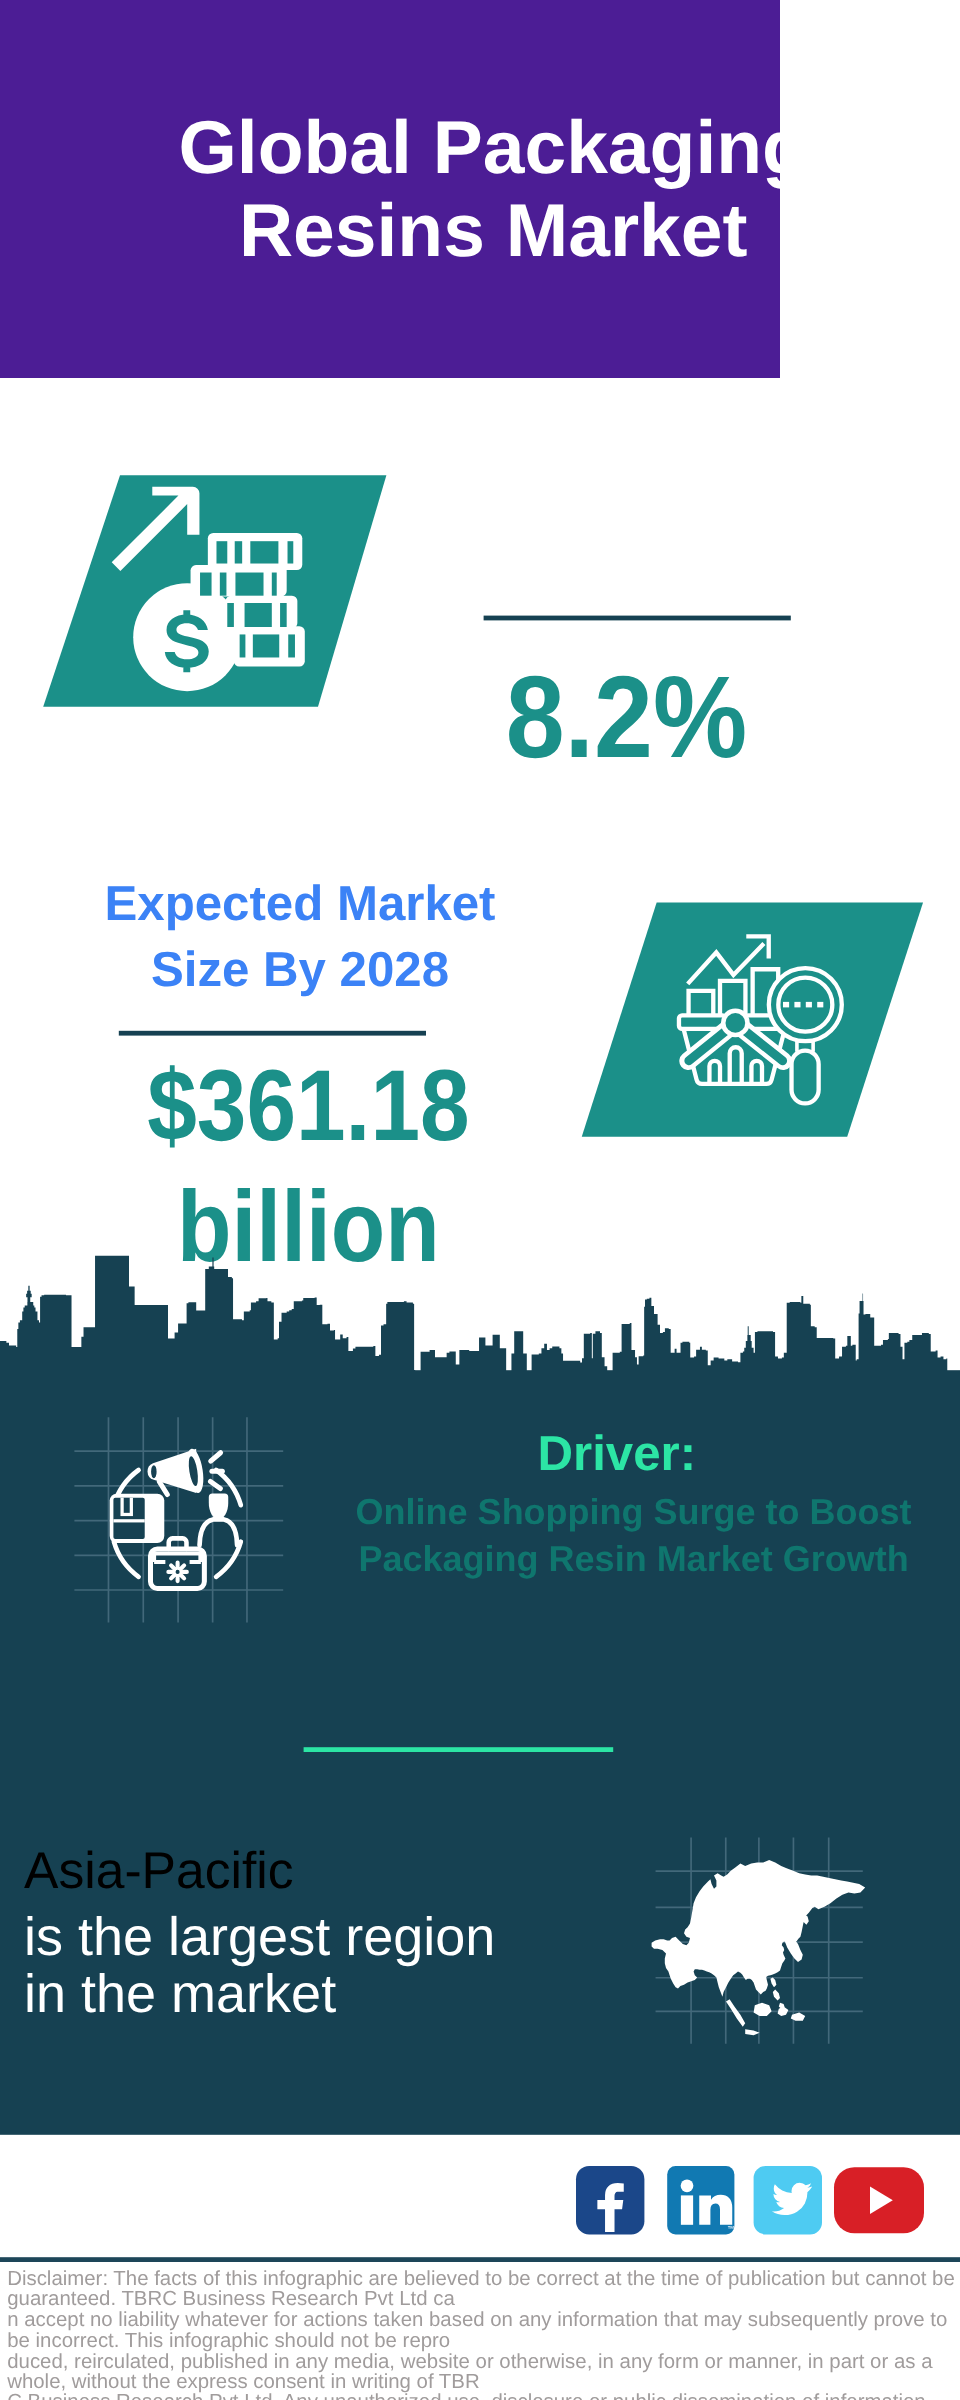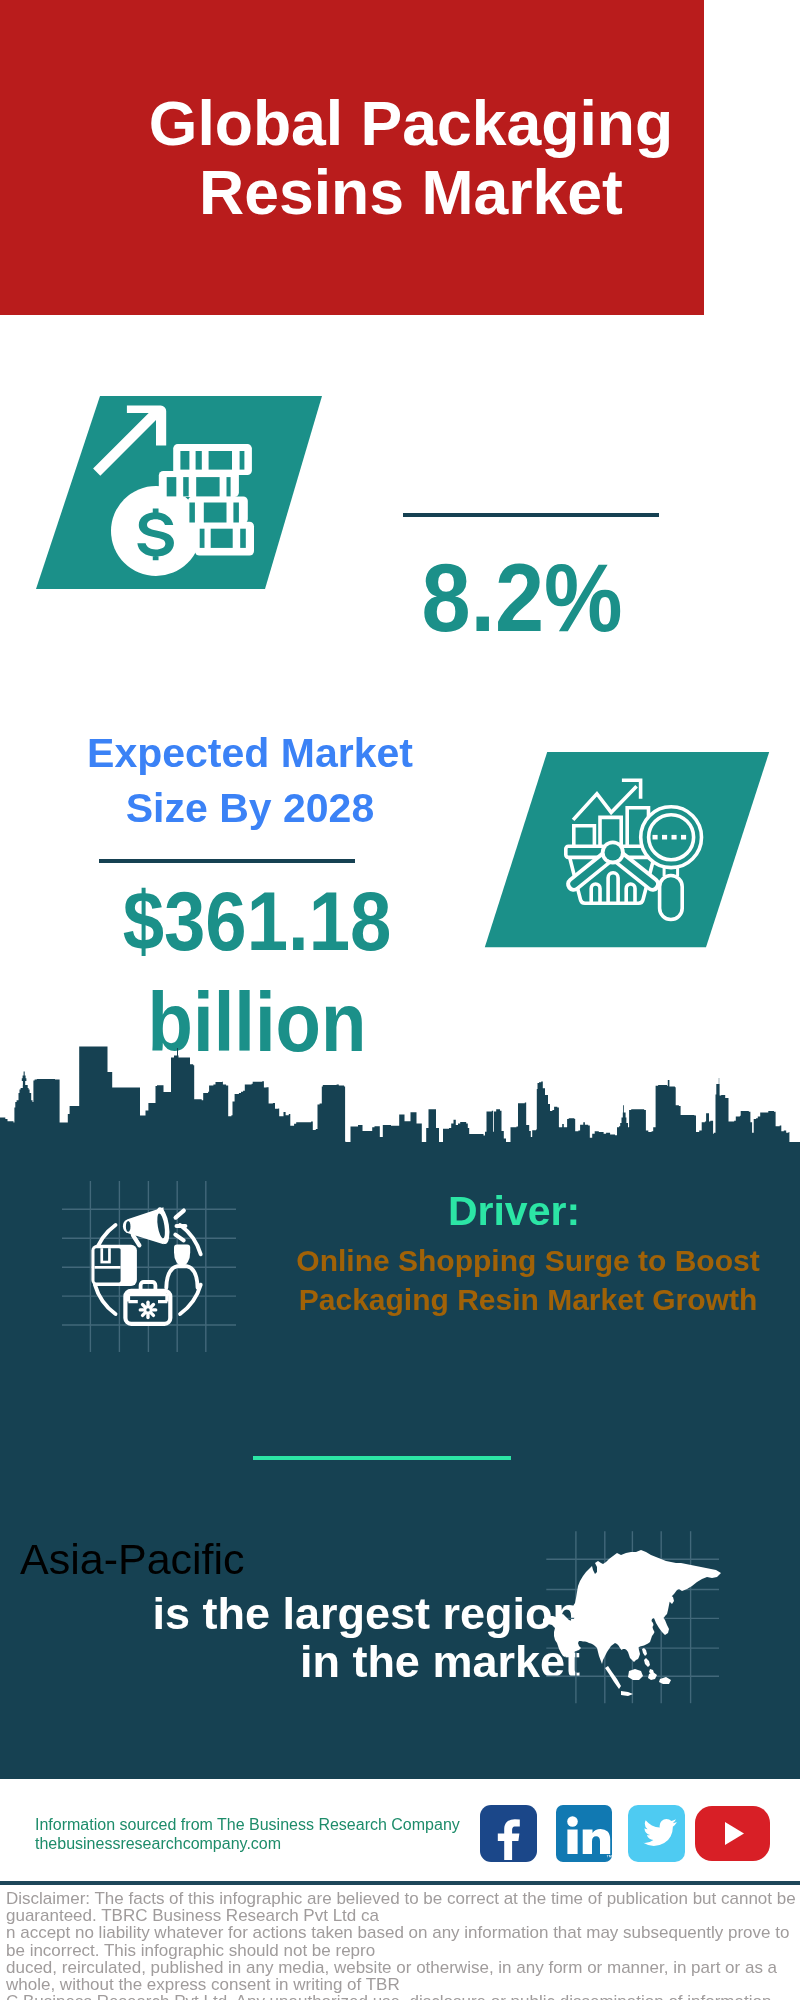--- a/index.html
+++ b/index.html
@@ -1,20 +1,20 @@
 <!DOCTYPE html>
 <html><head>
 <meta charset="utf-8">
 <style>
   html,body{margin:0;padding:0;background:#fff;}
   body{width:800px;height:2000px;font-family:"Liberation Sans",sans-serif;-webkit-font-smoothing:antialiased;}
   .page{position:relative;width:800px;height:2000px;overflow:hidden;background:#fff;}
 
   
-  .hdr{position:absolute;left:0;top:0;width:704px;height:315px;background:#b91c1c;}
+  .hdr{position:absolute;left:0;top:0;width:650px;height:315px;background:#4c1d95;}
   .hdr-title{position:absolute;left:11px;top:89px;width:800px;text-align:center;color:#fff;
     font-size:62.5px;font-weight:bold;line-height:69px;white-space:pre-line;}
 
   
   .tile1{position:absolute;left:25px;top:385px;width:310px;height:215px;}
   .s1-title{position:absolute;left:330px;top:381px;width:420px;text-align:center;color:#164152;
      font-size:41px;font-weight:bold;line-height:56px;white-space:pre-line;}
   .rule1{position:absolute;left:403px;top:513px;width:256px;height:4px;background:#164152;}
   .s1-val{position:absolute;left:312px;top:549px;width:420px;text-align:center;color:#1b9089;
      font-size:97px;font-weight:bold;line-height:97px;transform:scaleX(0.91);transform-origin:50% 50%;}
@@ -26,25 +26,25 @@
   .s2-val{position:absolute;left:37px;top:871px;width:440px;text-align:center;color:#1b9089;font-size:84px;font-weight:bold;line-height:101px;white-space:pre-line;transform:scaleX(0.885);transform-origin:50% 50%;}
   .tile2{position:absolute;left:470px;top:740px;width:312px;height:215px;}
 
   
   .dark{position:absolute;left:0;top:1042px;width:800px;height:738px;}
   .darkbg{position:absolute;left:0;top:100px;width:800px;height:638px;background:#164152;}
   .skyline{position:absolute;left:0;top:0;width:800px;height:103px;}
 
   .drv-icon{position:absolute;left:58px;top:1175px;width:186px;height:182px;}
   .drv-title{position:absolute;left:264px;top:1189px;width:500px;text-align:center;color:#2ce5a5;font-size:41px;font-weight:bold;line-height:44px;}
-  .drv-text{position:absolute;left:278px;top:1241px;width:500px;text-align:center;color:#a16207;font-size:30px;font-weight:bold;line-height:39px;white-space:pre-line;}
+  .drv-text{position:absolute;left:278px;top:1241px;width:500px;text-align:center;color:#0f766e;font-size:30px;font-weight:bold;line-height:39px;white-space:pre-line;}
   .rule3{position:absolute;left:253px;top:1456px;width:258px;height:4px;background:#2ce5a5;}
 
   .ap-title{position:absolute;left:20px;top:1536px;width:560px;text-align:left;color:#000000;font-size:43px;font-weight:normal;line-height:46px;}
-  .ap-text{position:absolute;left:20px;top:1590px;width:560px;text-align:right;color:#fff;font-size:45px;font-weight:bold;line-height:48px;white-space:pre-line;}
+  .ap-text{position:absolute;left:20px;top:1590px;width:560px;text-align:left;color:#fff;font-size:45px;font-weight:normal;line-height:48px;white-space:pre-line;}
   .ap-map{position:absolute;left:533px;top:1508px;width:192px;height:200px;}
 
   
   .foot{position:absolute;left:0;top:1779px;width:800px;height:221px;background:#fff;}
   .foot-text{position:absolute;left:35px;top:1815px;color:#1d8c6a;font-size:16px;line-height:19px;white-space:pre-line;}
   .socials{position:absolute;left:0;top:0;width:800px;height:2000px;pointer-events:none;}
   .sico{position:absolute;display:block;overflow:hidden;}
   .rule-foot{position:absolute;left:0;top:1881px;width:800px;height:4px;background:#1d4659;}
   .disc{position:absolute;left:6px;top:1890px;width:794px;color:#a09c9c;font-size:17px;line-height:17.2px;white-space:pre-line;}
 </style>
@@ -232,22 +232,20 @@
           <line x1="13.3" y1="81.5" x2="186.0" y2="81.5"></line>
           <line x1="13.3" y1="110.4" x2="186.0" y2="110.4"></line>
           <line x1="13.3" y1="140.1" x2="186.0" y2="140.1"></line>
           <line x1="13.3" y1="168.2" x2="186.0" y2="168.2"></line>
         </g>
         <path d="M57,60 L59,58 L60,62 L62,66 L64,64 L64,59 L62,55 L65,53 L68,55 L70,56 L73,54 L76,51 L80,48 L84,45 L88,47 L93,45 L98,44 L103,44 L108,42 L113,44 L118,47 L123,49 L128,51 L133,53 L138,54 L143,55 L148,55 L153,56 L158,57 L163,58 L168,59 L173,60 L178,61 L183,62 L188,65 L184,69 L179,70 L174,69 L169,71 L164,74 L159,78 L154,81 L149,83 L146,81 L144,82 L141,86 L139,88 L137,92 L136,97 L135,102 L134,106 L132.5,107.5 L131,109.5 L129,111 L127,112 L126,113 L124,112 L122,111 L120.5,110 L119,111 L118.5,113 L120,115 L120.5,117 L119.5,119 L120,121 L121.5,124 L120.5,126 L119,128 L118,131 L117,134 L115,135.5 L113,136.5 L111,137.5 L109,138 L107,138.5 L105.5,139.5 L106,142 L107,146 L106,149 L105,151 L103,152 L101,154 L99,152 L97,150 L96,147 L95,144 L93.5,142 L92,141 L90,141 L88.5,142 L87,140 L85.5,137.5 L84,136 L82,135 L80,136.5 L78,138 L76,141 L74,144 L72,148 L70,152 L69,156 L67.5,152 L66,148 L65,144 L64,140 L62,138 L60,136.5 L58,135.5 L56,135 L54,134 L52,133.5 L50,133.5 L48,133 L46,133 L45,135 L46,138 L48,140 L46,142 L43,143 L40,144 L37,146 L34,147 L32,149 L30,148 L28,145 L26,141 L25,138 L24,135 L22,132 L21,128 L21,124 L22,120 L19,117 L15,116 L12,116 L10,114 L10,111 L13,109 L17,108 L20,108 L23,109 L25,109 L27,107 L30,106 L33,109 L36,112 L39,113 L41,111 L42,107 L39,106 L37,103 L38,100 L40,98 L42,95 L43,90 L44,84 L45,78 L47,73 L50,68 L53,64 Z M123,102 L126,104 L129,108 L132,112 L134,117 L136,121 L135,125 L132,127 L129,124 L126,120 L123,115 L121,110 L120,105 Z M137,87 L140,89 L141,93 L139,96 L136,93 L135,89 Z M111,140 L113,142 L114,146 L112,148 L110,145 L109,141 Z M113,150 L116,153 L117,157 L115,159 L112,156 L111,152 Z M117,161 L120,162 L121,165 L118,166 L116,164 Z M75,158 L79,164 L84,171 L88,178 L86,181 L81,174 L76,166 L72,160 Z M88,183 L95,184 L100,186 L95,188 L88,187 Z M96,163 L102,161 L108,163 L110,168 L106,172 L100,172 L95,169 Z M116,166 L120,164 L124,167 L122,171 L118,172 L115,170 Z M127,171 L133,169 L138,172 L136,176 L130,176 L126,174 Z" fill="#ffffff"></path>
       </svg></div>
 
   <div class="foot">
   </div>
-  <div class="foot-text">Information sourced from The Business Research Company
-thebusinessresearchcompany.com</div>
   <div class="socials">
   <a class="sico" style="left:480px;top:1805px;width:57px;height:57px;background:#1b4789;border-radius:11px;">
     <svg viewBox="0 0 57 57" width="57" height="57">
           <path fill="#ffffff" d="M34.5,21.5 h5.3 v-7.0 q-2.2,-0.3 -5.0,-0.3 q-5.0,0 -7.8,2.6 q-2.8,2.6 -2.8,7.3 v4.3 h-6.4 v7.6 h6.4 v19.0 h7.9 v-19.0 h6.3 l1.0,-7.6 h-7.3 v-3.6 q0,-1.6 0.7,-2.4 q0.7,-0.9 1.7,-0.9 z"></path>
         </svg>
   </a>
   <a class="sico" style="left:556px;top:1805px;width:56px;height:57px;background:#1179b2;border-radius:7px;">
     <svg viewBox="0 0 56 57" width="56" height="57">
       <circle cx="16.5" cy="16.5" r="5.3" fill="#ffffff"></circle>
       <rect x="11.4" y="24.5" width="10.2" height="24.5" fill="#ffffff"></rect>

